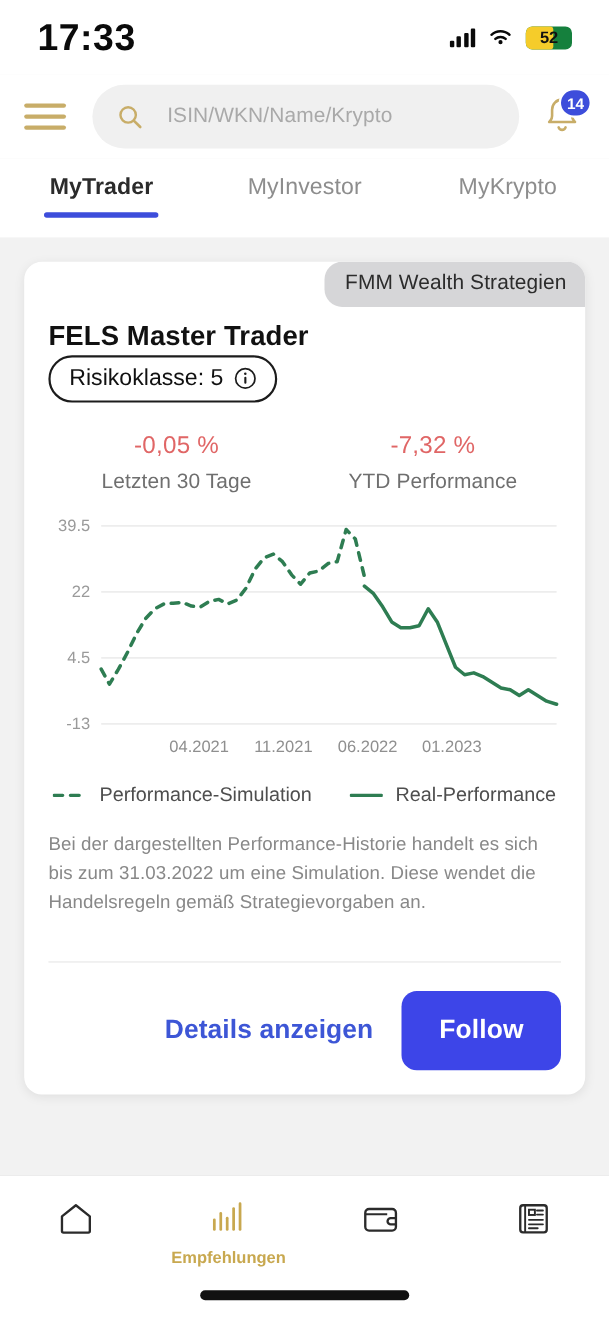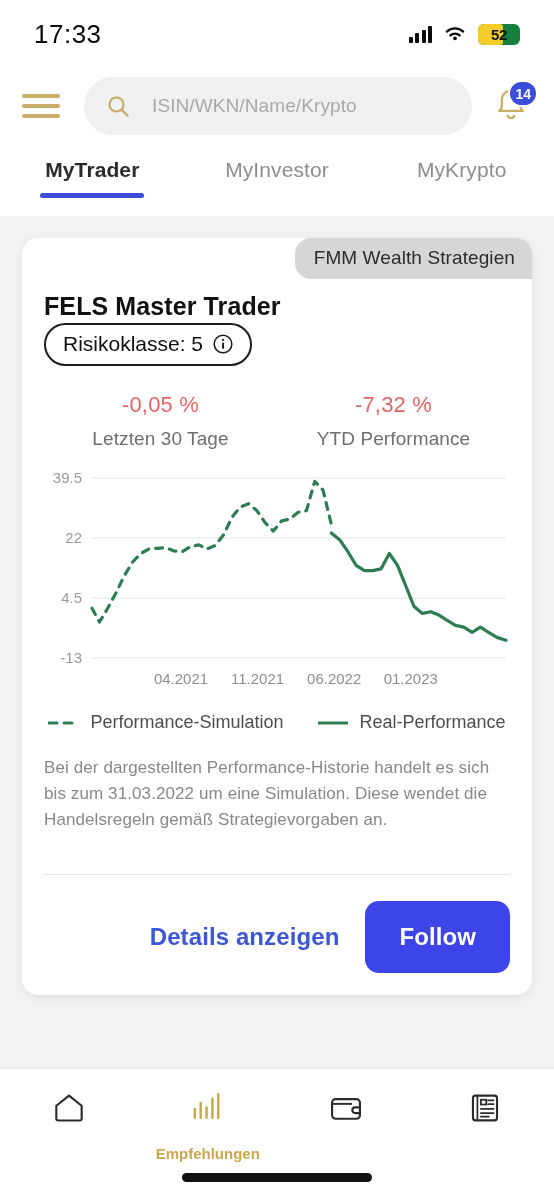--- a/index.html
+++ b/index.html
@@ -10,21 +10,21 @@
     overflow: hidden;
   }
   .phone { position: relative; width: 554px; height: 1200px; background: #f2f2f2; }
 
   
   .statusbar {
     position: absolute; top: 0; left: 0; width: 554px; height: 68px;
     background: #ffffff; display: flex; align-items: center;
     justify-content: space-between; padding: 0 34px;
   }
-  .clock { font-size: 26px; font-weight: normal; color: #0a0a0a; letter-spacing: .5px; }
+  .clock { font-size: 34px; font-weight: bold; color: #0a0a0a; letter-spacing: .5px; }
   .status-right { display: flex; align-items: center; gap: 11px; }
   .signal { display: flex; align-items: flex-end; gap: 2.5px; height: 17px; }
   .signal i { width: 4px; background: #0a0a0a; border-radius: 1px; display: block; }
   .signal i:nth-child(1) { height: 6px; }
   .signal i:nth-child(2) { height: 9.5px; }
   .signal i:nth-child(3) { height: 13px; }
   .signal i:nth-child(4) { height: 17px; }
   .battery {
     position: relative; width: 42px; height: 21px; border-radius: 6px;
     background: #15803d; display: flex; align-items: center;
@@ -137,21 +137,21 @@
   }
 
   
   .bottomnav {
     position: absolute; left: 0; bottom: 0; width: 554px; height: 132px;
     background: #fff; border-top: 1px solid #eaeaea;
     display: flex; align-items: flex-start; padding-top: 20px;
   }
   .nav-item {
     flex: 1; display: flex; flex-direction: column; align-items: center;
-    gap: 22px; cursor: pointer;
+    gap: 12px; cursor: pointer;
   }
   .nav-label { font-size: 15px; color: #c8a84f; font-weight: bold; }
   .home-indicator {
     position: absolute; bottom: 18px; left: 50%; transform: translateX(-50%);
     width: 190px; height: 9px; background: #111; border-radius: 6px;
   }
 </style>
 </head>
 <body>
 

